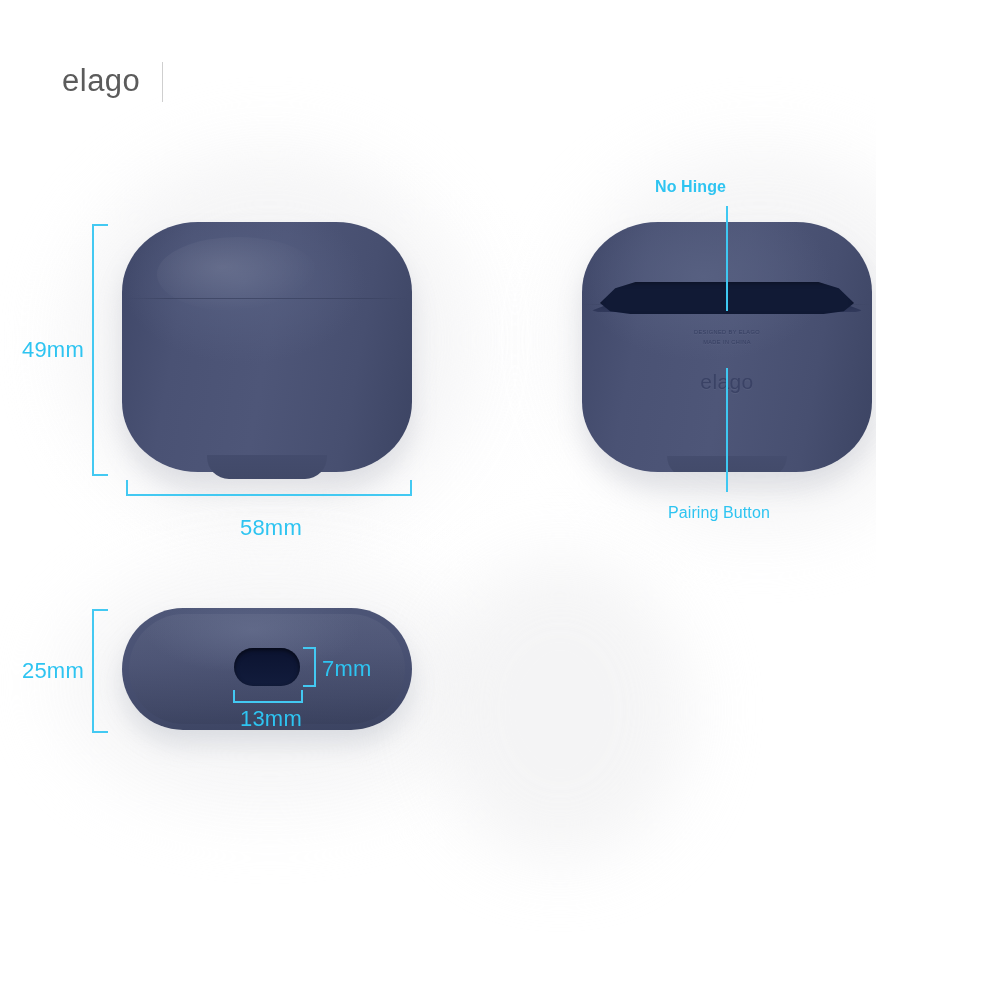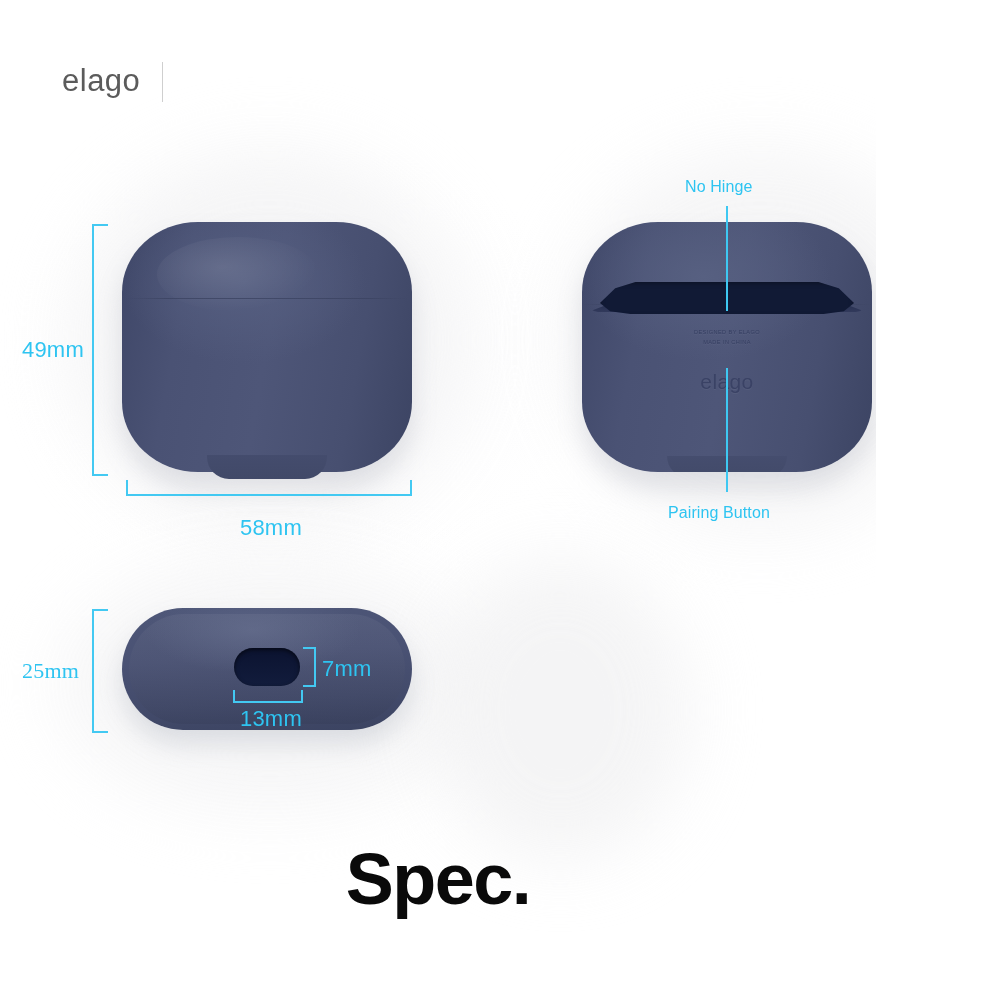--- a/index.html
+++ b/index.html
@@ -295,35 +295,34 @@
     <div class="back-opening-wing-r"></div>
     <div class="back-opening"></div>
     <div class="back-fineprint">
       <div>DESIGNED BY ELAGO</div>
       <div>MADE IN CHINA</div>
     </div>
     <div class="back-logo">elago</div>
     <div class="back-foot"></div>
   </div>
 
-  <div class="callout-label" style="left:685px; top:178px;">No Hinge</div>
+  <div class="callout-label" style="left:655px; top:178px;font-weight:bold;">No Hinge</div>
   <div class="leader-line" style="left:726px; top:206px; height:105px;"></div>
 
   <div class="leader-line" style="left:726px; top:368px; height:124px;"></div>
   <div class="callout-label" style="left:668px; top:504px;">Pairing Button</div>
 
   <div class="case-bottom">
     <div class="bottom-rim"></div>
     <div class="bottom-port"></div>
   </div>
 
   <div class="bracket bracket-left" style="left:92px; top:609px; width:14px; height:120px;"></div>
-  <div class="dim-label" style="left:22px; top:658px;font-family:Liberation Serif, serif;">25mm</div>
+  <div class="dim-label" style="left:22px; top:658px;">25mm</div>
 
   <div class="bracket bracket-right" style="left:303px; top:647px; width:11px; height:36px;"></div>
   <div class="dim-label" style="left:322px; top:656px;">7mm</div>
 
   <div class="bracket bracket-bottom" style="left:233px; top:690px; width:66px; height:11px;"></div>
   <div class="dim-label" style="left:240px; top:706px;">13mm</div>
 
-  <div class="spec-title">Spec.</div>
 
 </div>
 
 </body></html>

